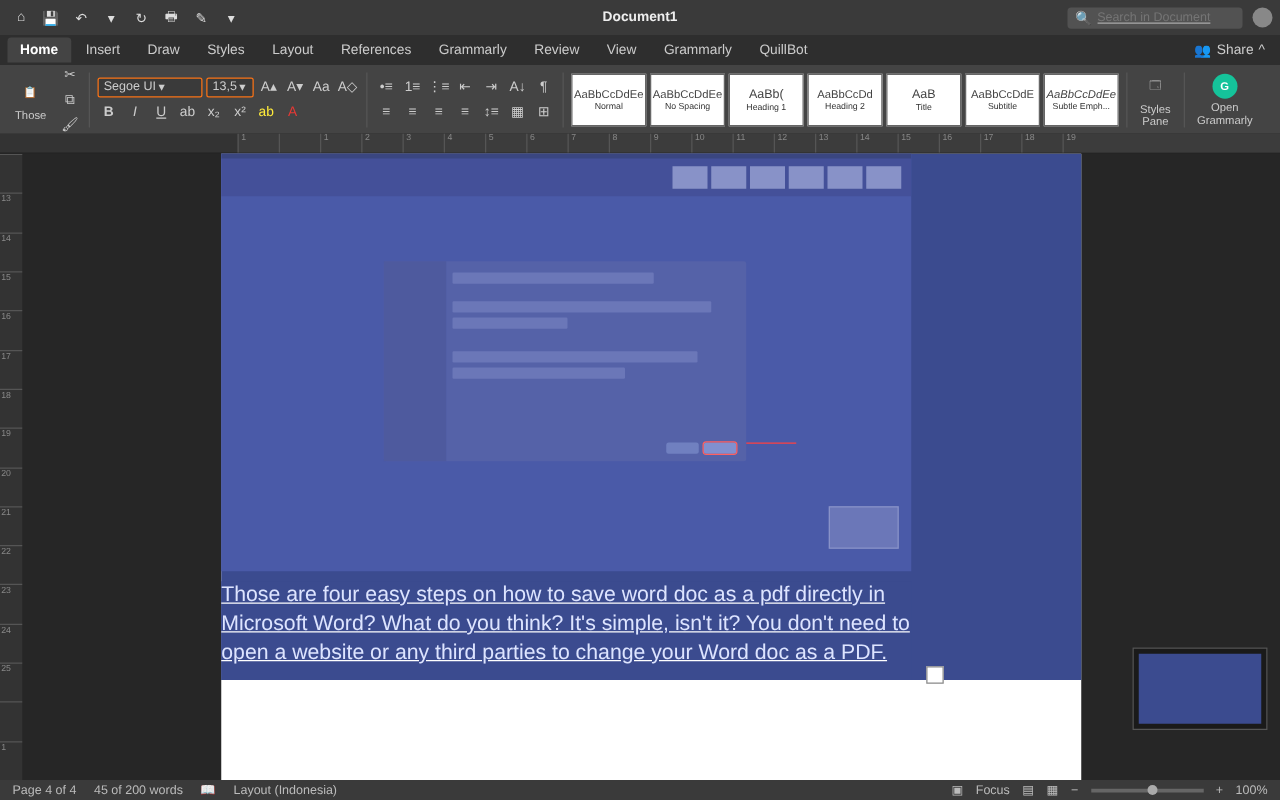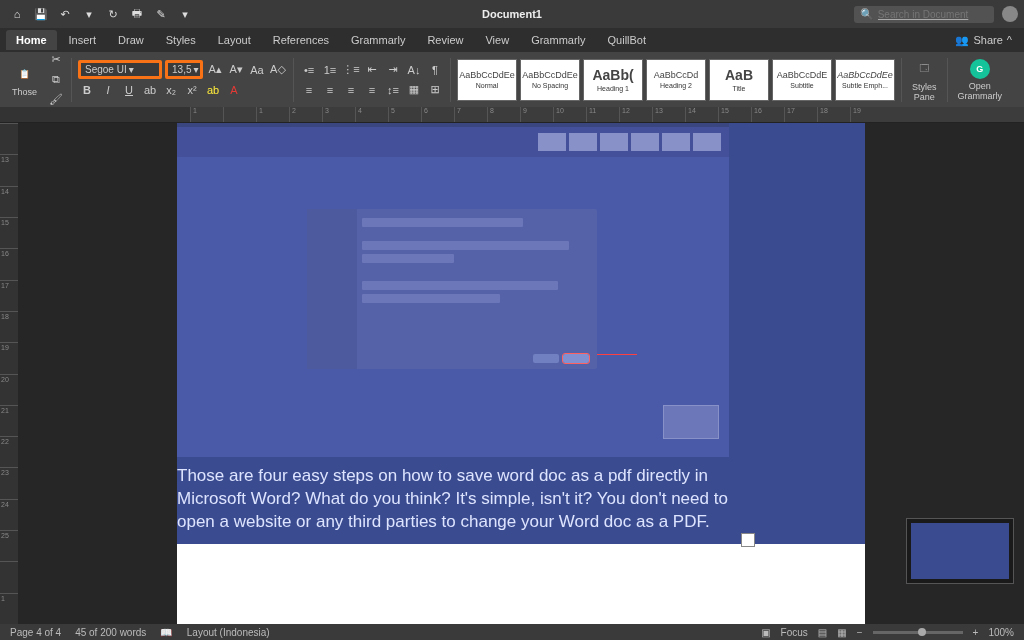--- a/index.html
+++ b/index.html
@@ -17,41 +17,41 @@
 .tab { padding: 4px 10px; color: #ccc; cursor: pointer; border-radius: 3px 3px 0 0; }
 .tab.active { background: #444; color: #fff; font-weight: 600; }
 .tabs .share { margin-left: auto; display: flex; align-items: center; gap: 4px; padding-right: 6px; }
 
 .ribbon { height: 55px; background: #444; display: flex; align-items: center; padding: 4px 8px; gap: 6px; font-size: 9px; }
 .ribbon-big { display: flex; flex-direction: column; align-items: center; gap: 2px; padding: 2px 4px; }
 .ribbon-big .ic { width: 22px; height: 22px; display: flex; align-items: center; justify-content: center; }
 .ribbon-sep { width: 1px; height: 44px; background: #555; }
 .ribbon-group { display: flex; flex-direction: column; gap: 2px; }
 .ribbon-row { display: flex; align-items: center; gap: 3px; }
-.dd { background: #3a3a3a; border: 3px solid #f97316; padding: 1px 4px; font-size: 10px; border-radius: 2px; display: flex; align-items: center; gap: 2px; min-width: 30px; }
+.dd { background: #3a3a3a; border: 1px solid #f97316; padding: 1px 4px; font-size: 10px; border-radius: 2px; display: flex; align-items: center; gap: 2px; min-width: 30px; }
 .btn-sm { width: 18px; height: 18px; display: flex; align-items: center; justify-content: center; color: #ccc; cursor: pointer; font-size: 11px; }
 
 .styles-gallery { display: flex; gap: 3px; }
 .style-box { width: 60px; height: 42px; background: #fff; color: #333; display: flex; flex-direction: column; align-items: center; justify-content: center; font-size: 7px; border: 1px solid #666; cursor: pointer; }
 .style-box .preview { font-size: 9px; color: #444; }
-.style-box .preview.big { font-size: 14px; font-weight: bold; }
+.style-box .preview.big { font-size: 10px; font-weight: normal; }
 .style-box .label { margin-top: 2px; font-size: 7px; }
 .grammarly-ic { width: 20px; height: 20px; border-radius: 50%; background: #15c39a; display: flex; align-items: center; justify-content: center; color: #fff; font-weight: bold; }
 
 .ruler-h { height: 16px; background: #333; position: relative; border-bottom: 1px solid #222; }
 .ruler-h .scale { position: absolute; left: 190px; right: 0; height: 100%; background: #3c3c3c; display: flex; font-size: 7px; color: #888; }
 .ruler-h .scale span { width: 33px; border-left: 1px solid #555; padding-left: 2px; }
 
 .workspace { display: flex; height: 501px; }
 .ruler-v { width: 18px; background: #333; display: flex; flex-direction: column; font-size: 7px; color: #888; }
 .ruler-v span { height: 33px; border-top: 1px solid #555; padding: 1px; }
 
 .canvas { flex: 1; background: #262626; overflow: hidden; display: flex; justify-content: center; position: relative; }
 .page { width: 688px; background: #fff; margin-top: -6px; padding: 0; position: relative; }
-.selection { background: #3b4b8f; color: #fff; padding: 0; }
+.selection { background: #3b4b8f; color: #fff; padding: 0; text-decoration: underline; }
 .embedded-img { width: 552px; height: 340px; background: #4a5aa8; margin: 0 0 8px 0; position: relative; overflow: hidden; }
 .mini-word { position: absolute; inset: 0; }
 .mini-titlebar { height: 10px; background: #3a4680; }
 .mini-ribbon { height: 30px; background: #445099; display: flex; align-items: center; padding: 2px 8px; gap: 3px; justify-content: flex-end; }
 .mini-style { width: 28px; height: 18px; background: #8892c8; }
 .mini-dialog { position: absolute; left: 130px; top: 92px; width: 290px; height: 160px; background: #5562a8; border-radius: 2px; }
 .mini-sidebar { position: absolute; left: 0; top: 0; width: 50px; height: 100%; background: #4e5a9e; }
 .mini-body { position: absolute; left: 55px; top: 5px; right: 5px; }
 .mini-field { height: 9px; background: #6b77b8; margin: 4px 0; border-radius: 1px; }
 .mini-buttons { position: absolute; bottom: 6px; right: 8px; display: flex; gap: 4px; }

